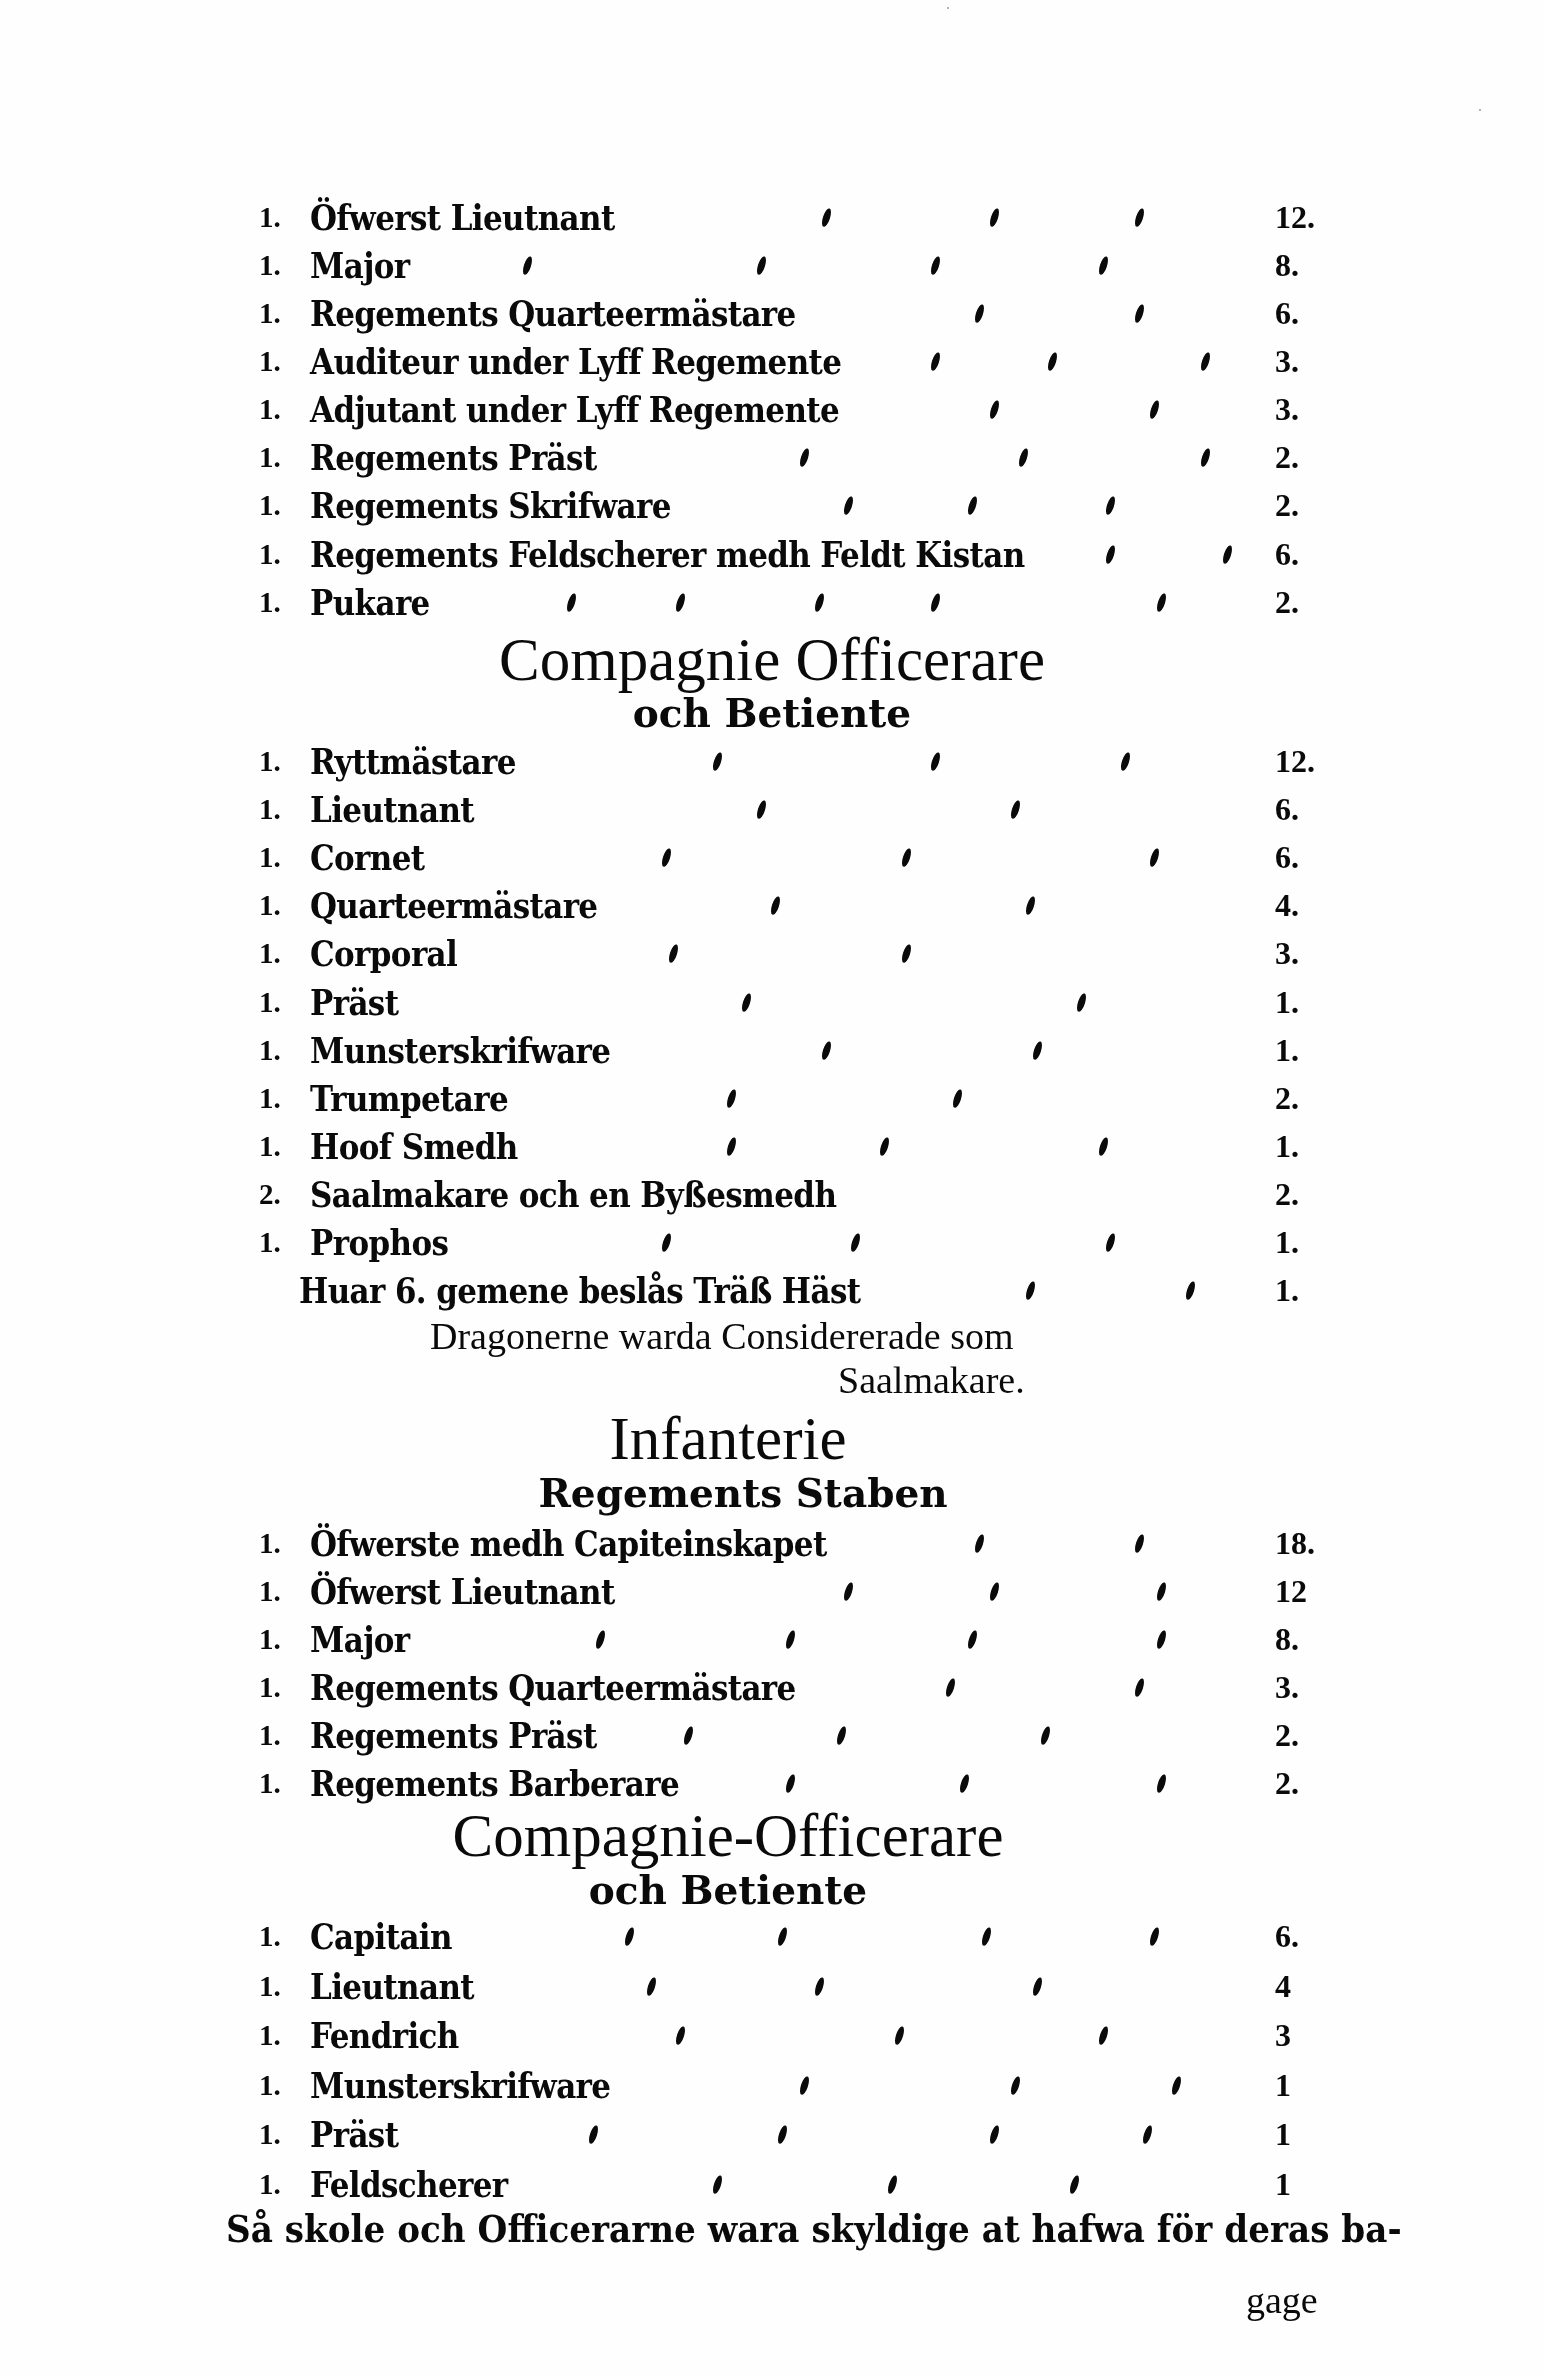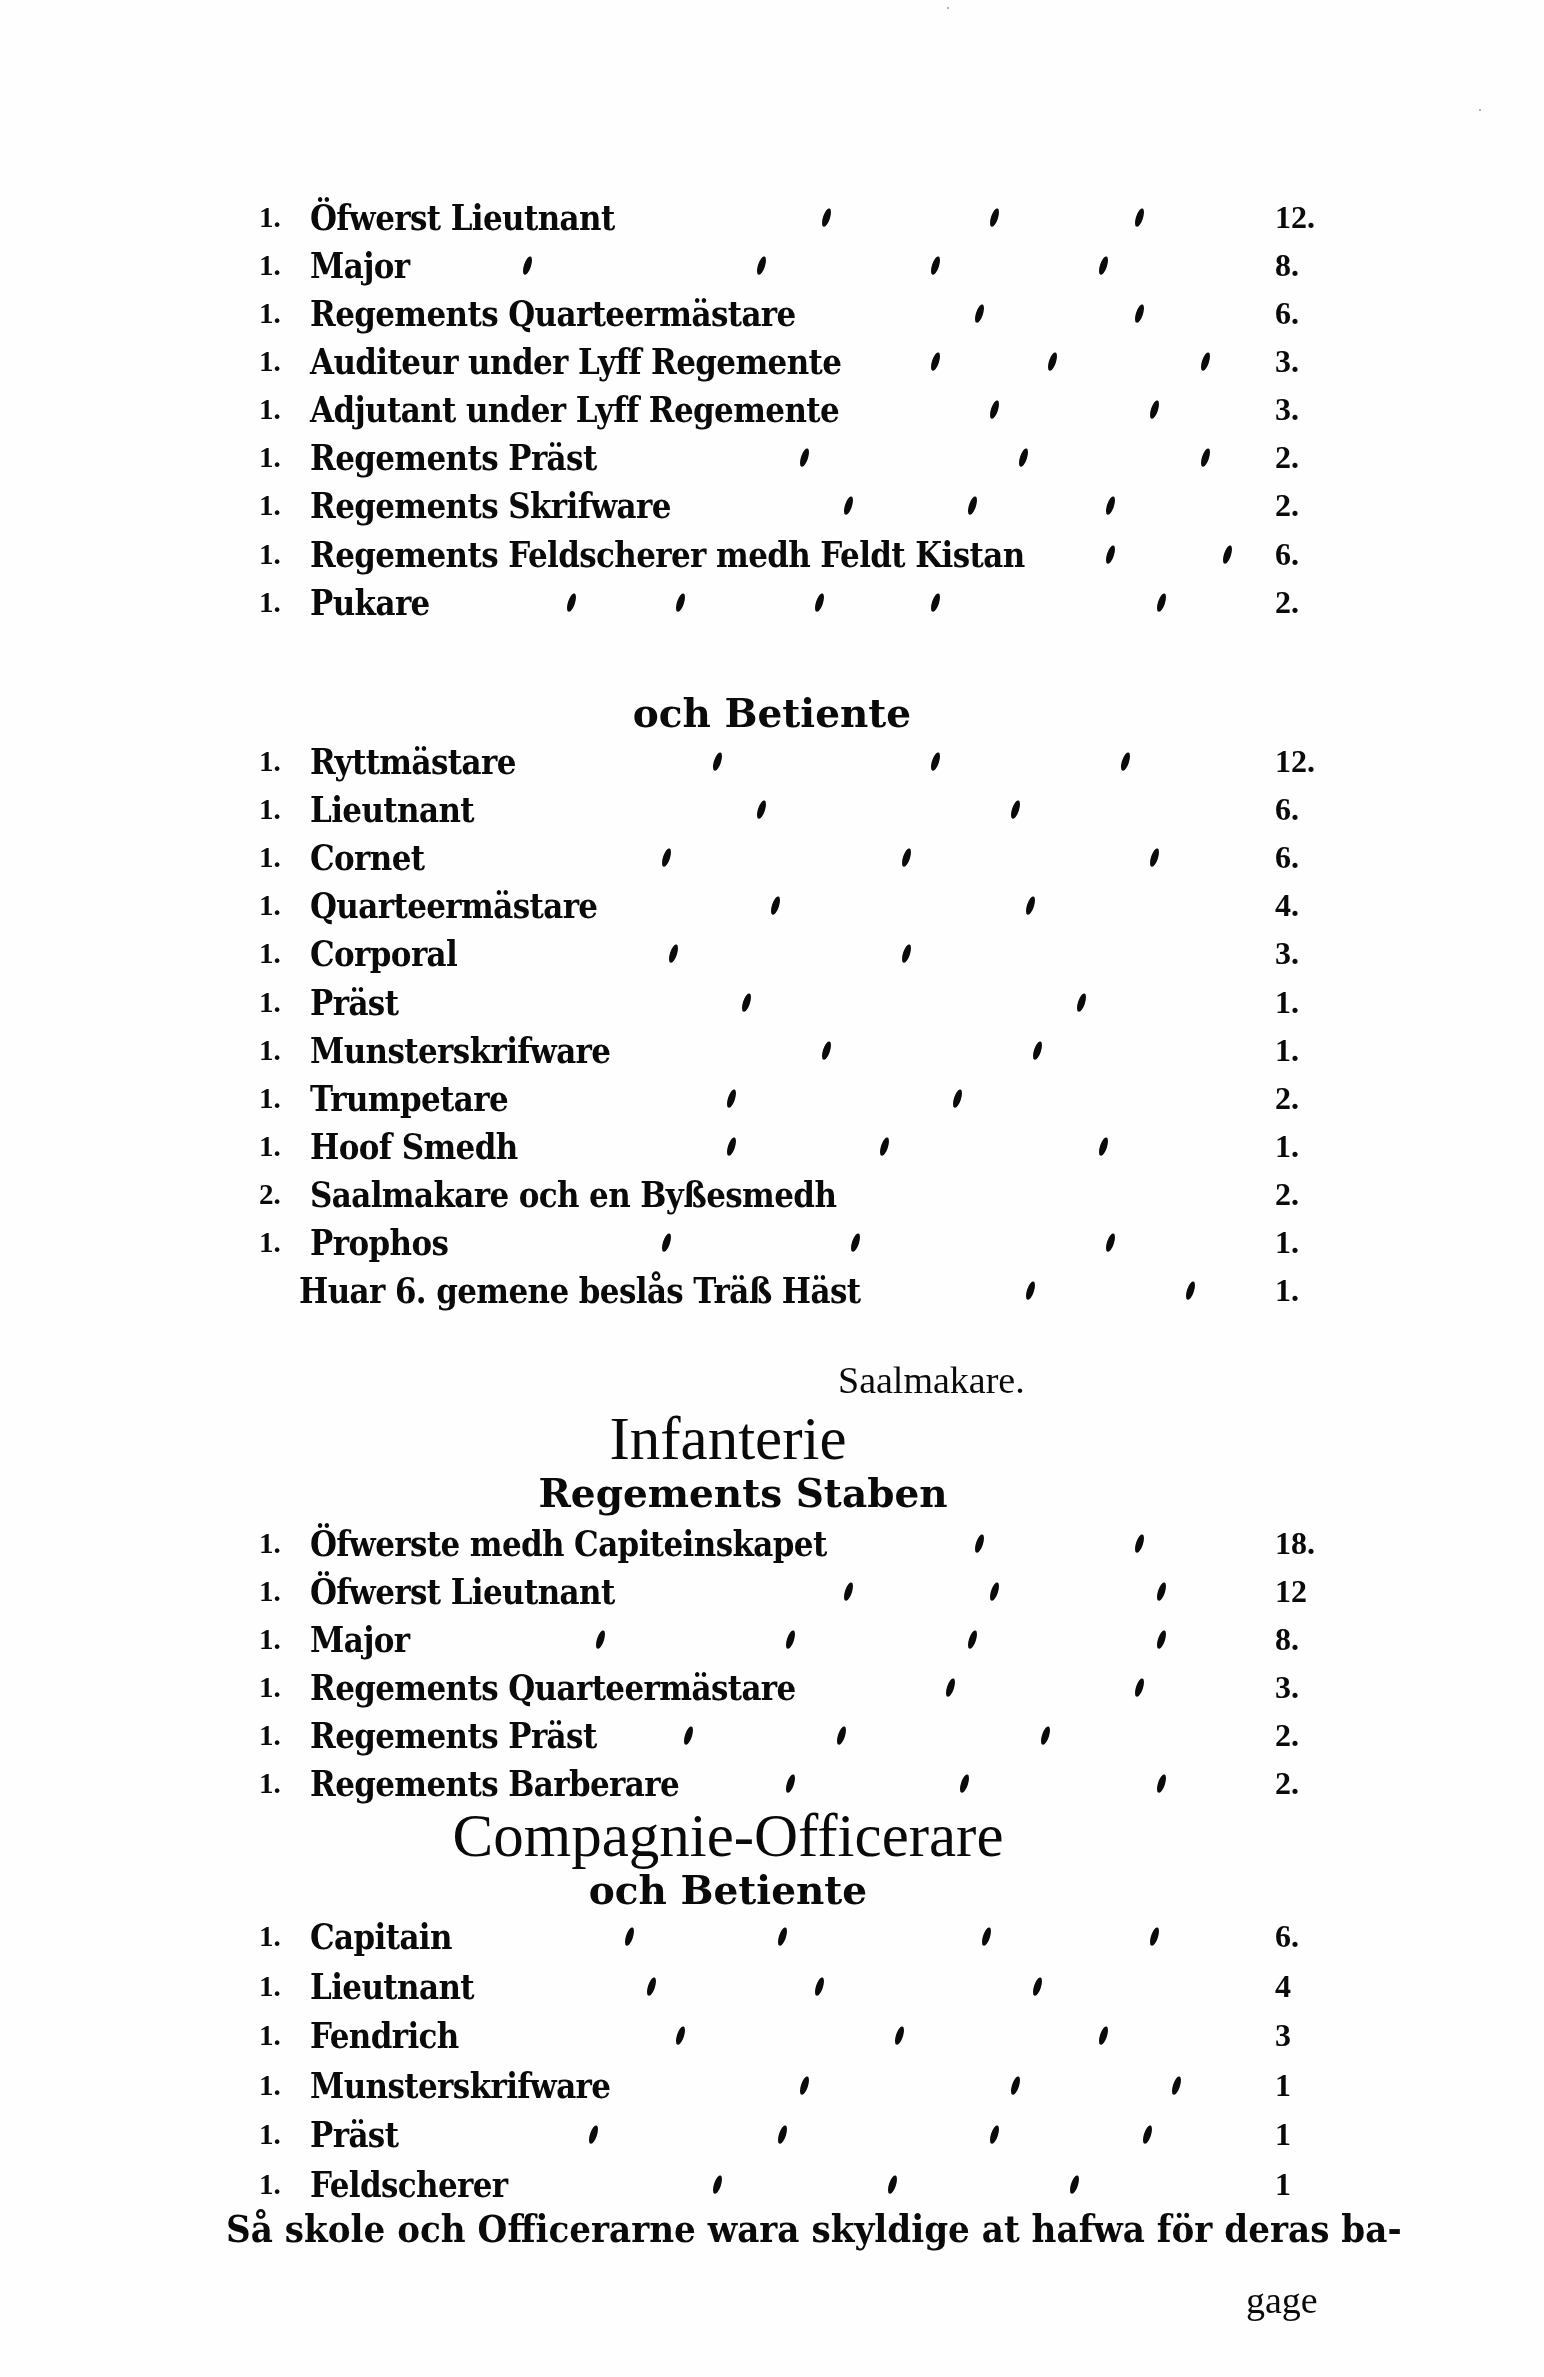--- a/index.html
+++ b/index.html
@@ -90,20 +90,21 @@
         <span class="name" style="left: 310px;">Pukare</span>
         <span class="dot" style="left: 568px;"></span>
         <span class="dot" style="left: 677px;"></span>
         <span class="dot" style="left: 816px;"></span>
         <span class="dot" style="left: 932px;"></span>
         <span class="dot" style="left: 1158px;"></span>
         <span class="amt">2.</span>
       </div>
     </div>
 
+  <div class="heading h-large" style="top:623px;">Compagnie Officerare</div>
   <div class="heading h-small" style="top:688px;">och Betiente</div>
 
   <div id="cav-company">
       <div class="row" style="top: 737px;">
         <span class="num" style="left: 259px;">1.</span>
         <span class="name" style="left: 310px;">Ryttmästare</span>
         <span class="dot" style="left: 714px;"></span>
         <span class="dot" style="left: 932px;"></span>
         <span class="dot" style="left: 1122px;"></span>
         <span class="amt">12.</span>
@@ -180,20 +181,21 @@
         <span class="amt">1.</span>
       </div>
       <div class="row" style="top: 1266px;">
         <span class="name" style="left: 299px;">Huar 6. gemene beslås Träß Häst</span>
         <span class="dot" style="left: 1027px;"></span>
         <span class="dot" style="left: 1187px;"></span>
         <span class="amt">1.</span>
       </div>
     </div>
 
+  <div class="para" style="left:430px; top:1311px;"><span class="latin">Dragonerne warda Considererade som</span></div>
   <div class="para" style="left:838px; top:1355px;"><span class="latin">Saalmakare.</span></div>
 
   <div class="heading h-large" style="top:1402px; left:-44px;">Infanterie</div>
   <div class="heading h-small" style="top:1468px; left:-29px;">Regements Staben</div>
 
   <div id="inf-staff">
       <div class="row" style="top: 1519px;">
         <span class="num" style="left: 259px;">1.</span>
         <span class="name" style="left: 310px;">Öfwerste medh Capiteinskapet</span>
         <span class="dot" style="left: 976px;"></span>

